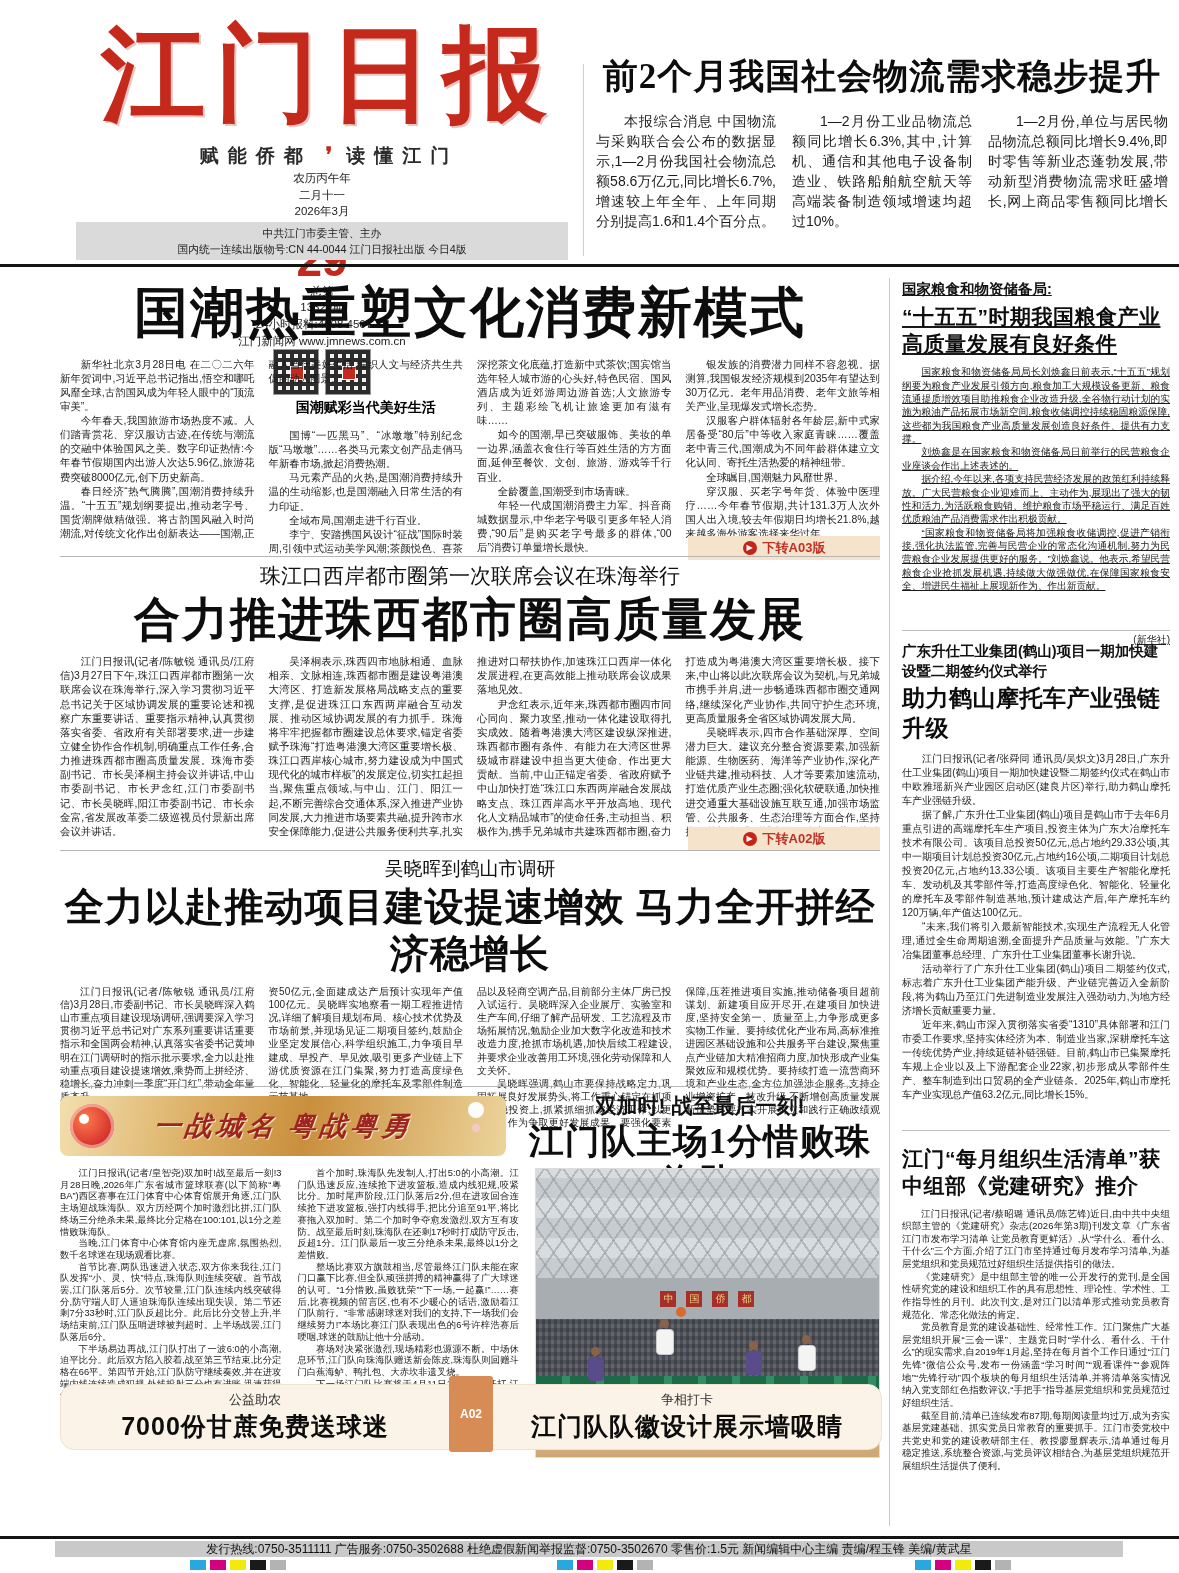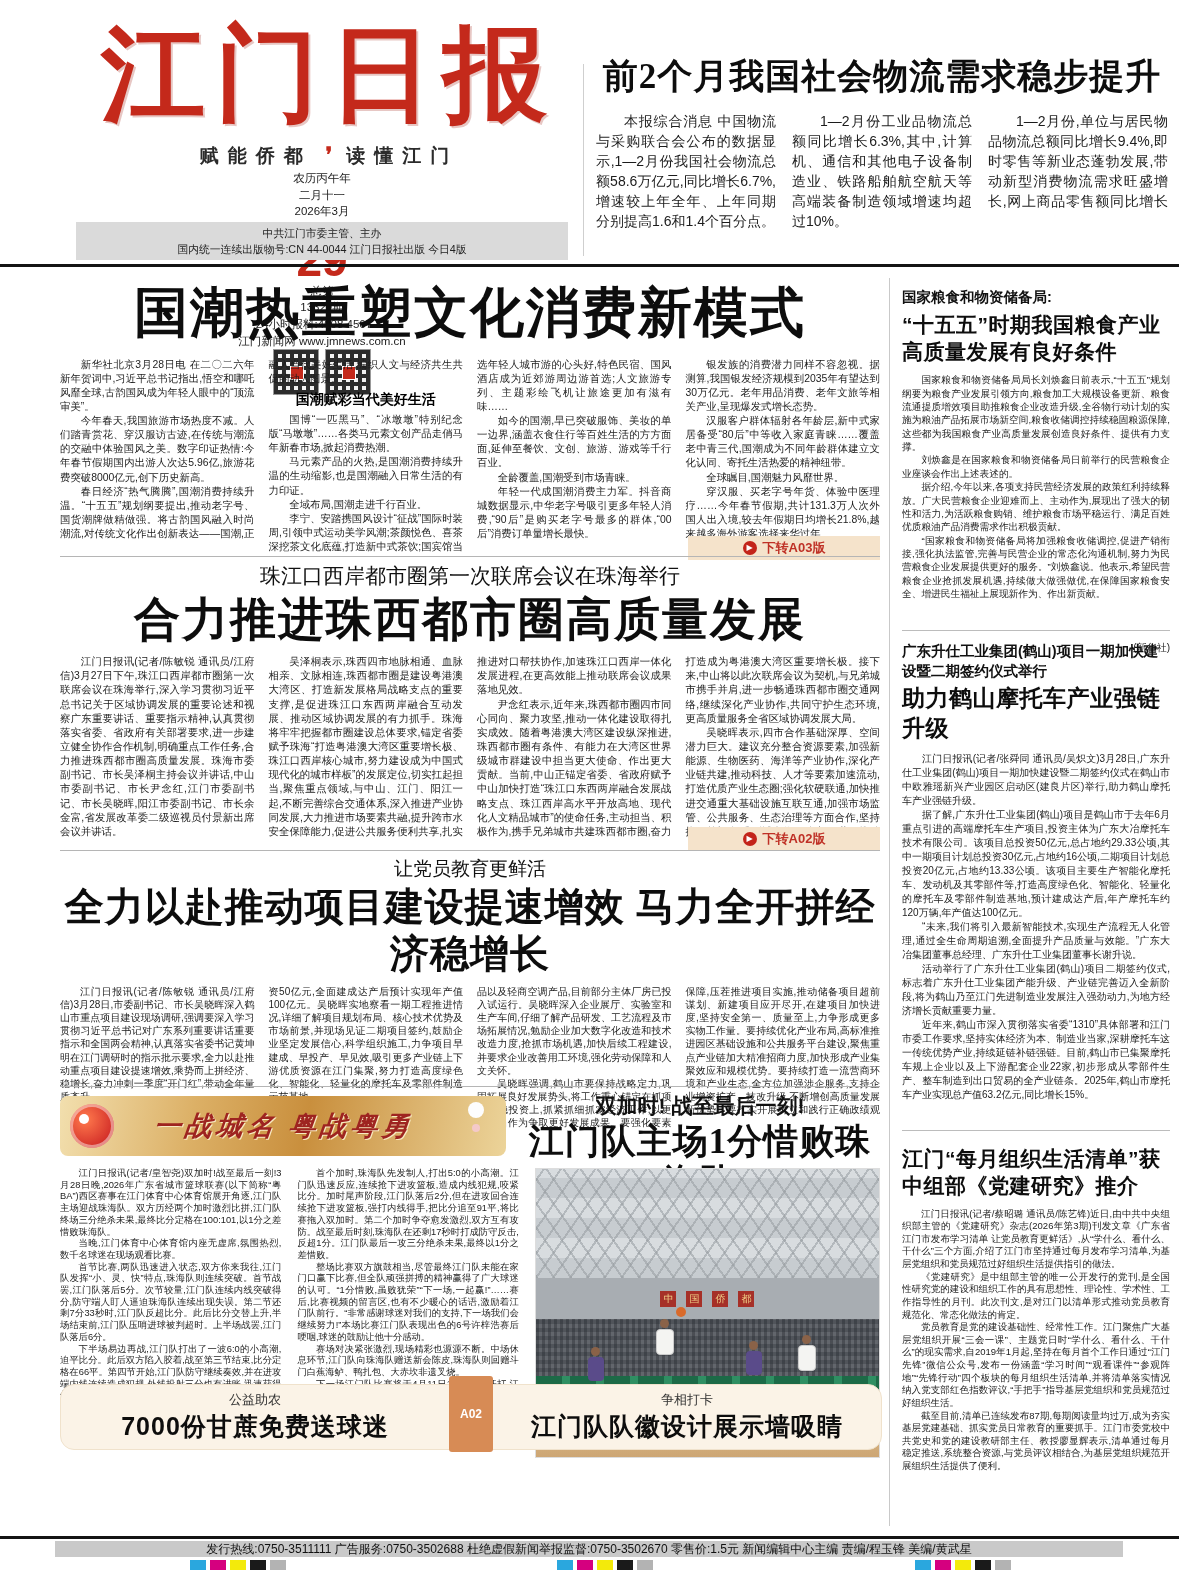--- a/index.html
+++ b/index.html
@@ -38,21 +38,21 @@
   .rule-black{position:absolute;left:0;width:1179px;height:3px;background:#141414;}
   .hr-main{position:absolute;left:60px;width:820px;height:1px;background:#b5b5b5;}
   .vr-side{position:absolute;left:889px;top:278px;width:1px;height:1248px;background:#c9c9c9;}
   
   .art{position:absolute;left:60px;width:820px;}
   .art .kicker{margin:0;text-align:center;font-weight:500;color:#111;}
   .art h2{margin:2px 0 0;text-align:center;font-weight:900;color:#0d0d0d;
       font-family:"Liberation Serif","DejaVu Serif",serif;letter-spacing:2px;}
   .art .body{position:relative;overflow:hidden;text-align:justify;color:#1c1c1c;}
   .art .body p{margin:0;text-indent:2em;}
-  .art .body h4{margin:4px 0;text-align:center;font-size:14px;color:#000;}
+  .art .body h4{margin:12px 0;text-align:center;font-size:14px;color:#000;}
   .cols4{columns:4;column-gap:14px;}
   .jump{position:absolute;right:0;bottom:0;width:192px;height:24px;background:#f5e3cb;
       display:flex;align-items:center;justify-content:center;gap:6px;
       color:#bf3126;font-weight:bold;font-size:13px;}
   .jump .play{width:14px;height:14px;border-radius:50%;background:#c3241a;color:#fff;
       display:inline-flex;align-items:center;justify-content:center;font-size:8px;line-height:1;}
   
   #a1{top:278px;} #a1 h2{font-size:54px;line-height:1.25;}
   #a1 .body{margin-top:10px;height:200px;font-size:10.4px;line-height:1.36;}
   #a2{top:562px;} #a2 .kicker{font-size:21px;} #a2 h2{font-size:46px;line-height:1.2;}
@@ -113,21 +113,21 @@
   .promo .t-title{font-size:25px;font-weight:900;color:#0d0d0d;margin:1px 0 0;letter-spacing:1px;}
   .promo .tab{width:44px;height:76px;background:#d78b55;color:#fff;font-size:12px;font-weight:bold;
       display:flex;align-items:center;justify-content:center;border-radius:3px;margin-top:-6px;}
   
   .side{position:absolute;left:902px;width:268px;}
   .side .kicker{margin:0;font-size:14.5px;font-weight:bold;line-height:1.35;color:#111;}
   .side h3{margin:3px 0 8px;font-size:21px;line-height:1.3;font-weight:900;color:#0d0d0d;letter-spacing:.5px;}
   .side .body{text-align:justify;color:#1c1c1c;overflow:hidden;}
   .side .body p{margin:0;text-indent:2em;}
   .side .src{text-align:right;margin-top:2px;font-size:10px;color:#1c1c1c;}
-  #s1{top:288px;} #s1 .body{font-size:9.7px;line-height:1.38;height:266px;}
+  #s1{top:280px;text-decoration:underline;} #s1 .body{font-size:9.7px;line-height:1.38;height:266px;}
   #s2{top:642px;} #s2 h3{font-size:23px;} #s2 .body{font-size:10px;line-height:1.4;height:376px;}
   #s3{top:1142px;} #s3 .body{font-size:9.5px;line-height:1.33;height:320px;}
   .hr-side{position:absolute;left:902px;width:268px;height:1px;background:#bcbcbc;}
   
   .foot-rule{position:absolute;left:0;top:1536px;width:1179px;height:3px;background:#141414;}
   .foot-bar{position:absolute;left:55px;top:1541px;width:1068px;height:16px;background:#c9c9c9;
       display:flex;align-items:center;justify-content:center;font-size:12px;color:#111;white-space:nowrap;}
   .regmarks{position:absolute;top:1560px;height:10px;display:flex;gap:4px;}
   .regmarks span{width:16px;height:10px;display:inline-block;}
   .c-cyan{background:#2aa7de;}.c-mag{background:#d5007f;}.c-yel{background:#f3ea0b;}
@@ -230,21 +230,21 @@
       </div>
     <div class="jump" style="bottom:-2px;">
       <span class="play">▶</span>
       <span>下转A02版</span>
     </div>
   </div>
 
   <div class="hr-main" style="top:850px;"></div>
 
   <div class="art" id="a3">
-    <div class="kicker">让党员教育更鲜活</div>
+    <div class="kicker">吴晓晖到鹤山市调研</div>
     <h2>全力以赴推动项目建设提速增效 马力全开拼经济稳增长</h2>
     <div class="body cols4">
         <p>江门日报讯(记者/陈敏锐 通讯员/江府信)3月28日,市委副书记、市长吴晓晖深入鹤山市重点项目建设现场调研,强调要深入学习贯彻习近平总书记对广东系列重要讲话重要指示和全国两会精神,认真落实省委书记黄坤明在江门调研时的指示批示要求,全力以赴推动重点项目建设提速增效,乘势而上拼经济、稳增长,奋力冲刺一季度“开门红”,带动全年量质齐升。</p>
         <p>广东升仕工业集团(鹤山)项目主要生产智能化摩托车、发动机及其零部件,计划总投资50亿元,全面建成达产后预计实现年产值100亿元。吴晓晖实地察看一期工程推进情况,详细了解项目规划布局、核心技术优势及市场前景,并现场见证二期项目签约,鼓励企业坚定发展信心,科学组织施工,力争项目早建成、早投产、早见效,吸引更多产业链上下游优质资源在江门集聚,努力打造高度绿色化、智能化、轻量化的摩托车及零部件制造示范基地。</p>
         <p>广东志格(鹤山)智造基地项目于2024年8月正式动工建设,主要生产家用空调全系列产品以及轻商空调产品,目前部分主体厂房已投入试运行。吴晓晖深入企业展厅、实验室和生产车间,仔细了解产品研发、工艺流程及市场拓展情况,勉励企业加大数字化改造和技术改造力度,抢抓市场机遇,加快后续工程建设,并要求企业改善用工环境,强化劳动保障和人文关怀。</p>
         <p>吴晓晖强调,鹤山市要保持战略定力,巩固拓展良好发展势头,将工作重心锚定在抓项目、稳投资上,抓紧抓细抓实经济工作,以更大担当作为争取更好发展成果。要强化要素保障,压茬推进项目实施,推动储备项目超前谋划、新建项目应开尽开,在建项目加快进度,坚持安全第一、质量至上,力争形成更多实物工作量。要持续优化产业布局,高标准推进园区基础设施和公共服务平台建设,聚焦重点产业链加大精准招商力度,加快形成产业集聚效应和规模优势。要持续打造一流营商环境和产业生态,全方位加强涉企服务,支持企业增资扩产、技改升级,不断增创高质量发展新优势。要扎实开展树立和践行正确政绩观学习教育,以实干实绩推动“十五五”开好局起好步。</p>
       </div>
   </div>
 
   <div class="hr-main" style="top:1086px;"></div>

